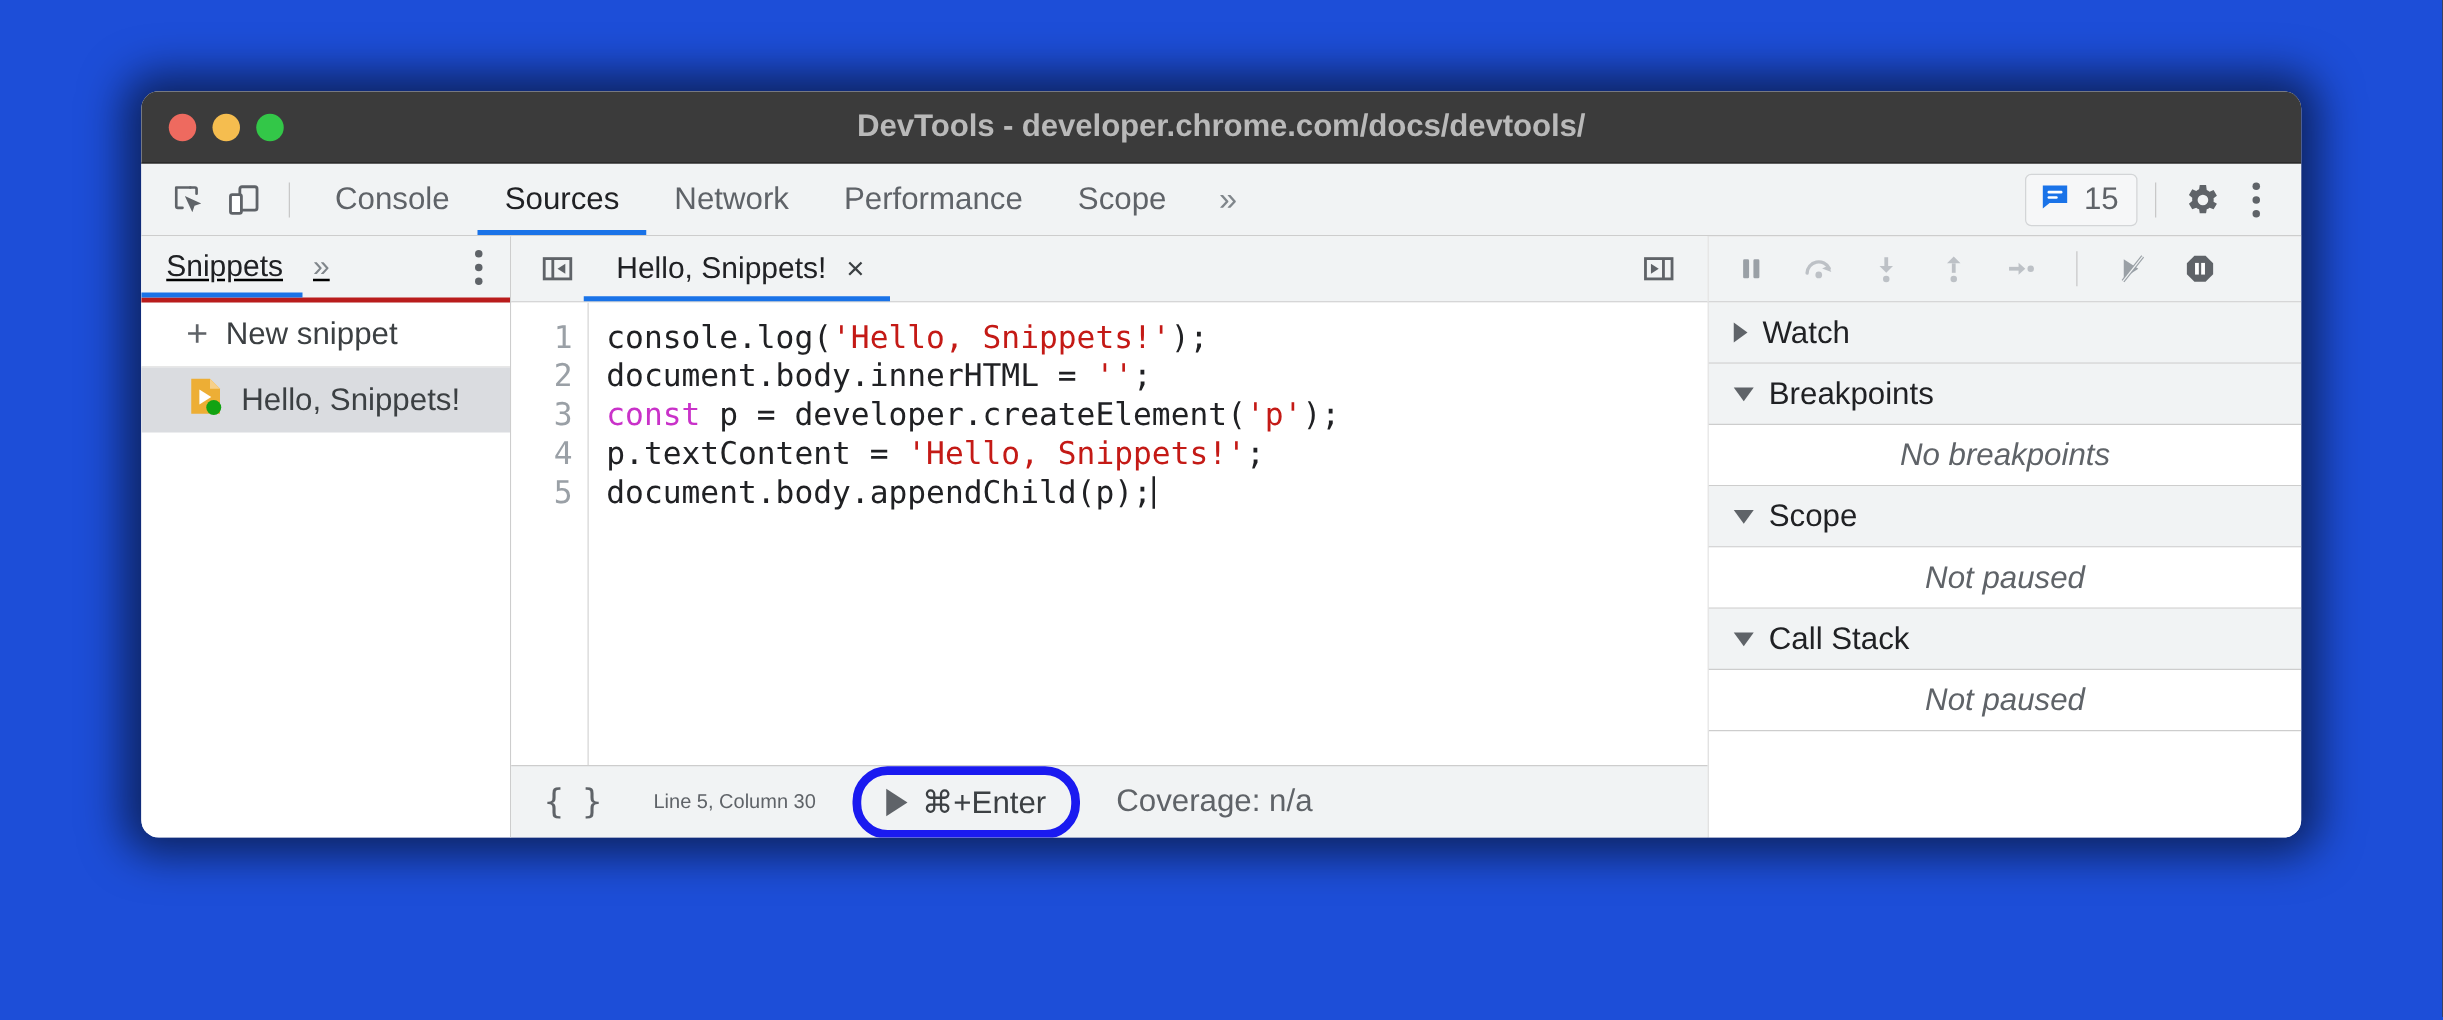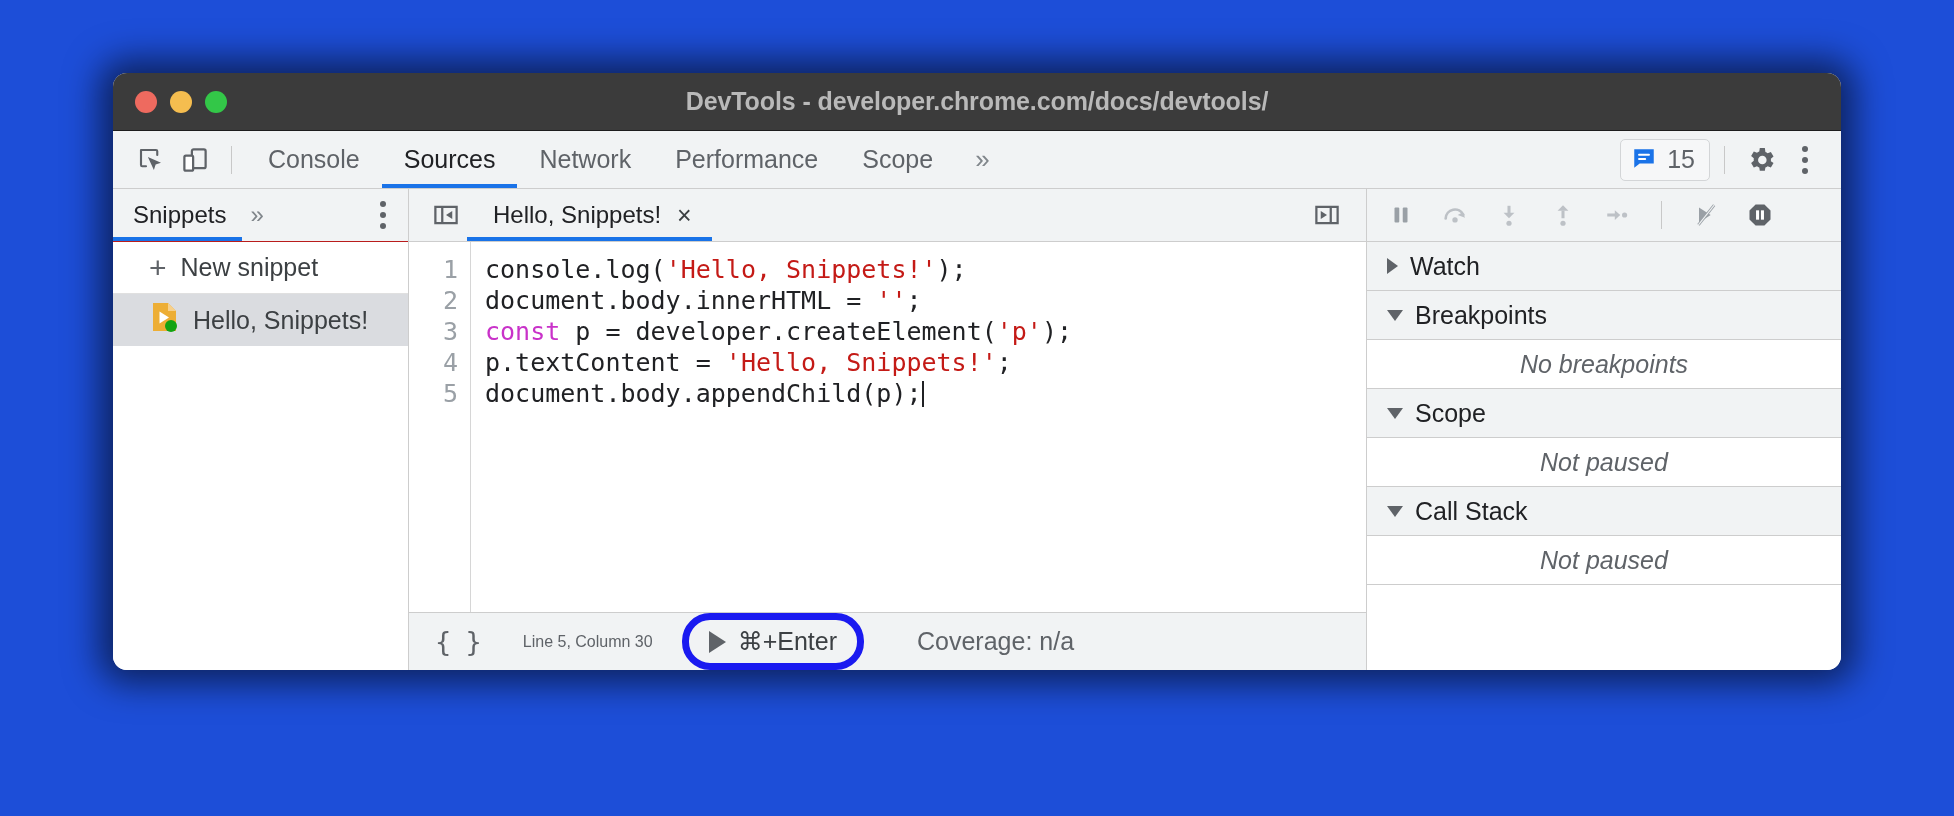--- a/index.html
+++ b/index.html
@@ -138,24 +138,25 @@
   #navigator {
     width: 296px;
     border-right: 1px solid #cdcdcd;
     background: #ffffff;
     display: flex;
     flex-direction: column;
   }
   #nav-tabbar {
     height: 53px;
     background: #f1f3f4;
-    border-bottom: 1px solid #b91c1c;
+    border-bottom: 4px solid #b91c1c;
     display: flex;
     align-items: flex-start;
     position: relative;
+    text-decoration: underline;
   }
   #nav-tab-snippets {
     display: flex;
     align-items: center;
     height: 100%;
     padding: 0 16px 0 20px;
     font-size: 24px;
     color: #202124;
     position: relative;
   }
@@ -357,21 +358,21 @@
   }
   .play-tri {
     width: 0; height: 0;
     border-left: 17px solid #5f6368;
     border-top: 11px solid transparent;
     border-bottom: 11px solid transparent;
   }
   #coverage {
     font-size: 25px;
     color: #5f6368;
-    margin-left: 66px;
+    margin-left: 42px;
   }
 
   
   #debugger-pane {
     width: 474px;
     background: #ffffff;
     display: flex;
     flex-direction: column;
     flex: none;
   }

